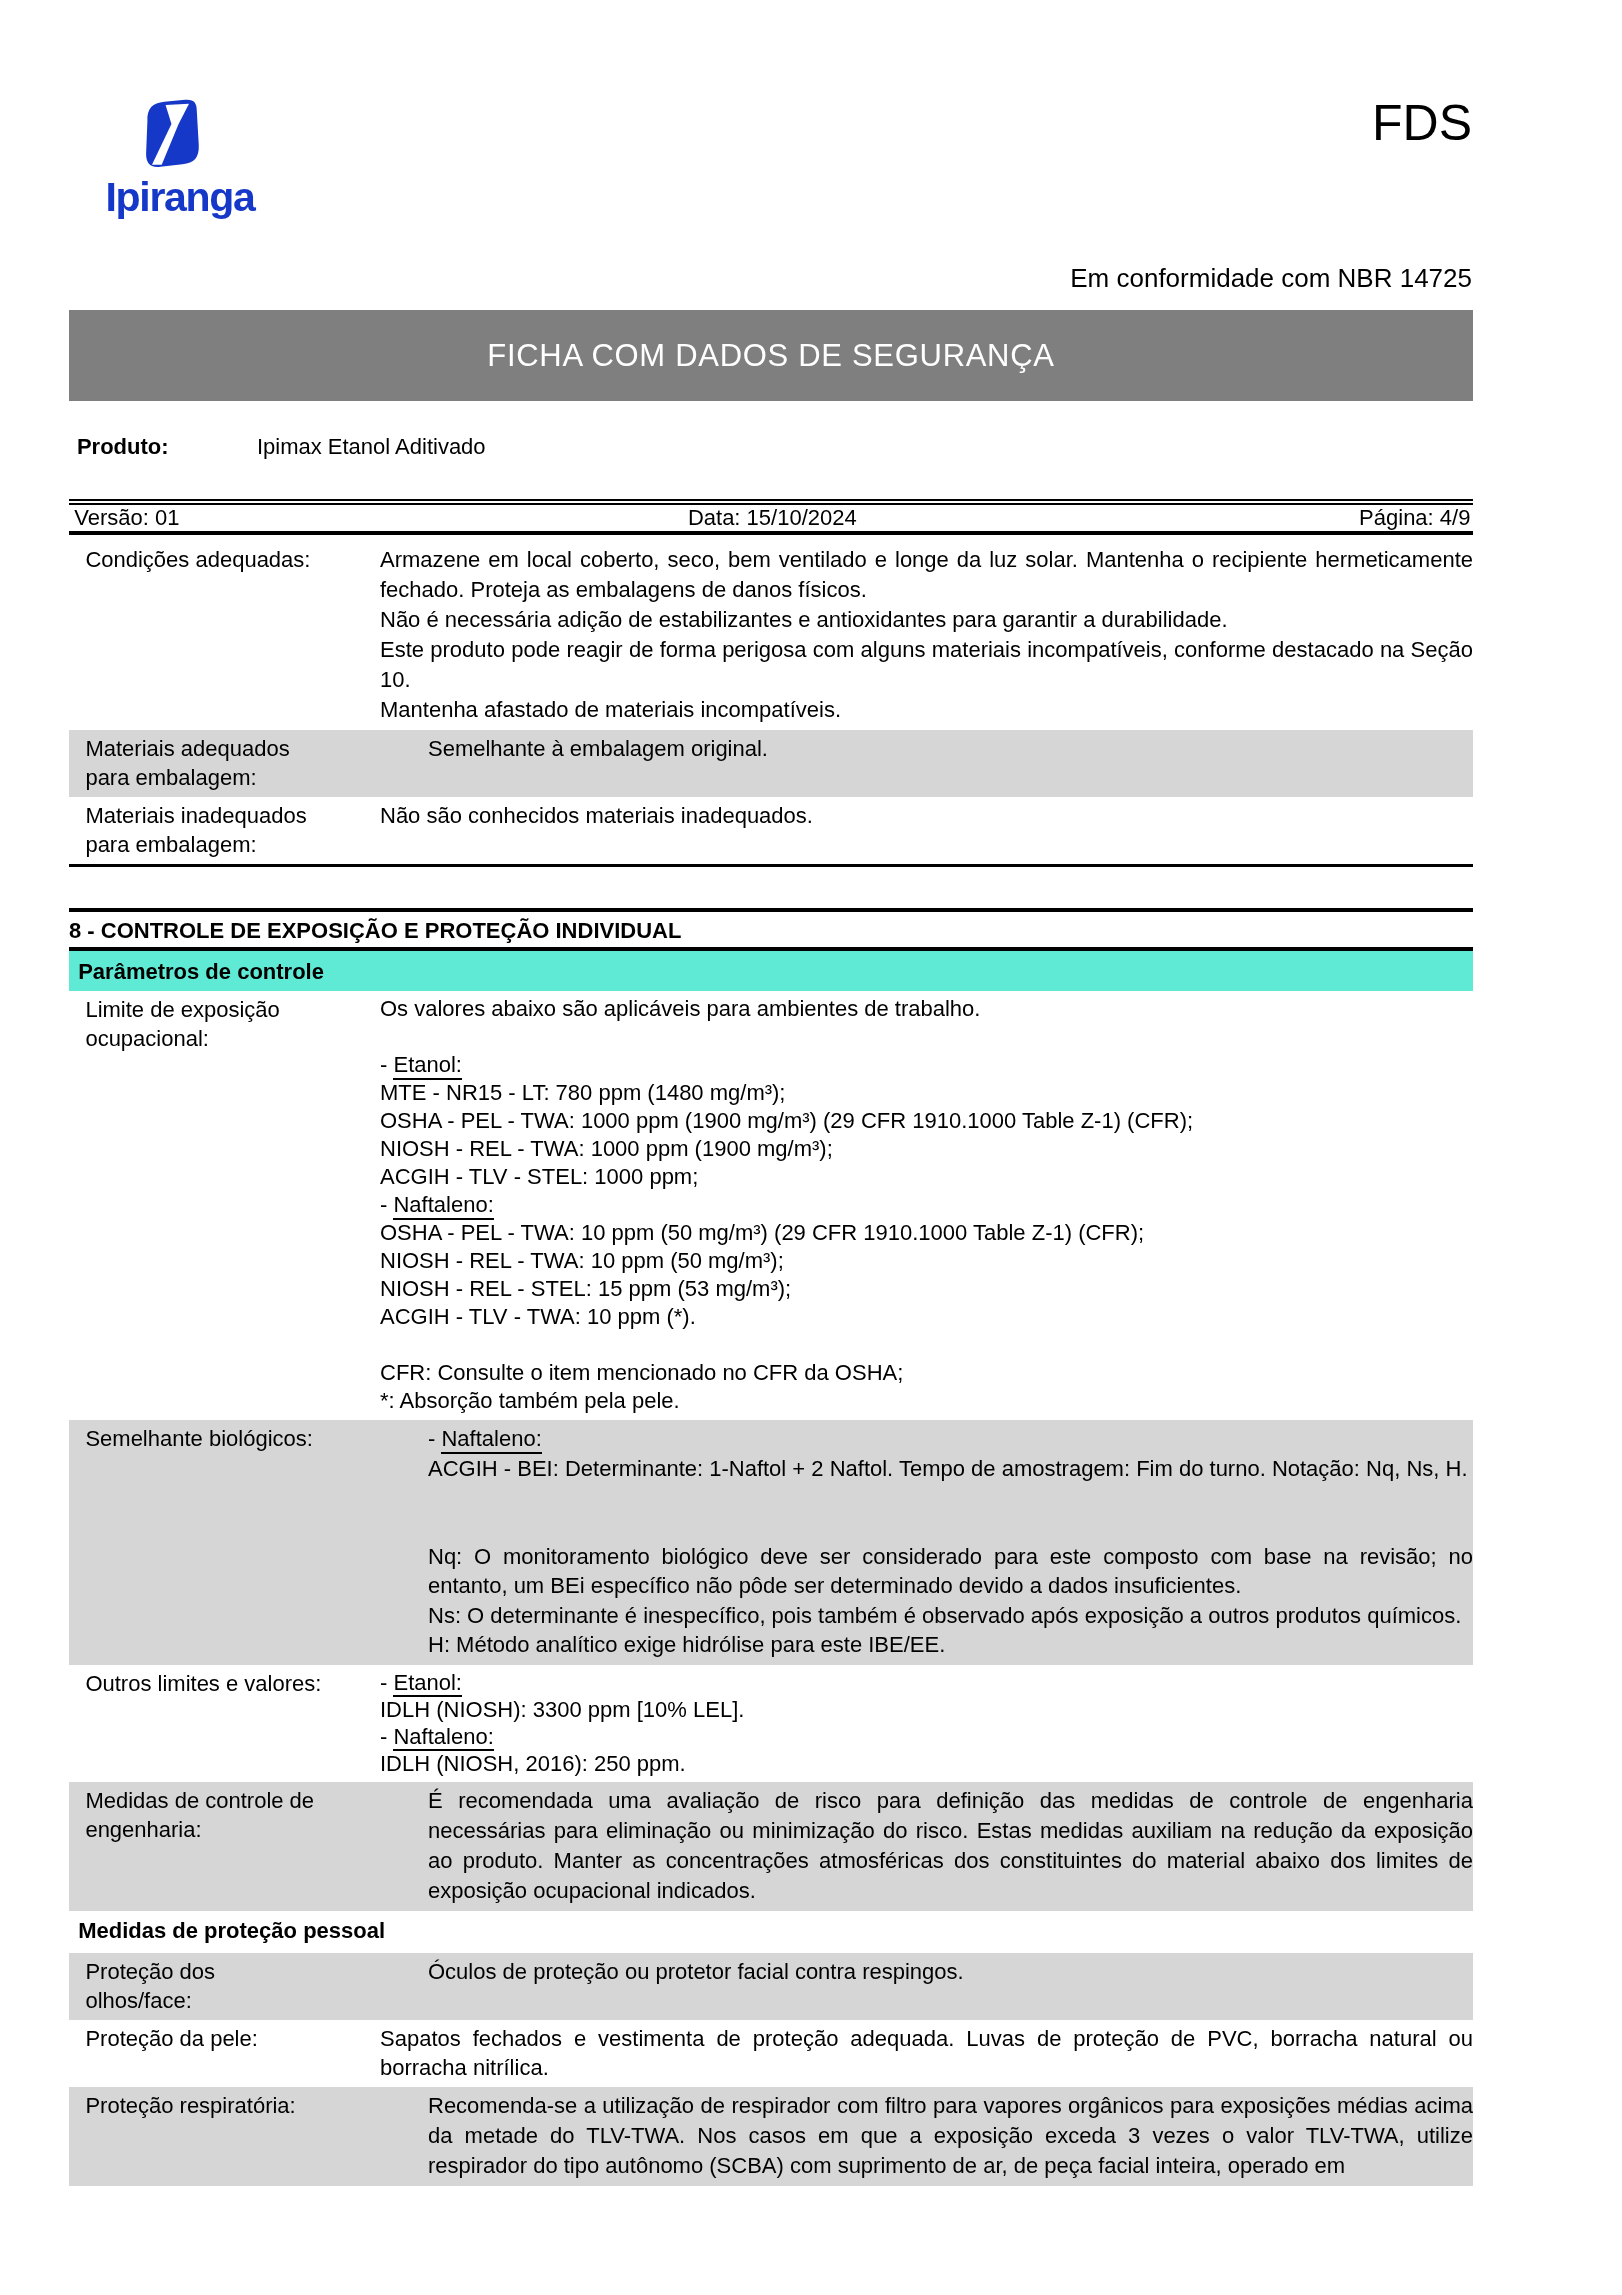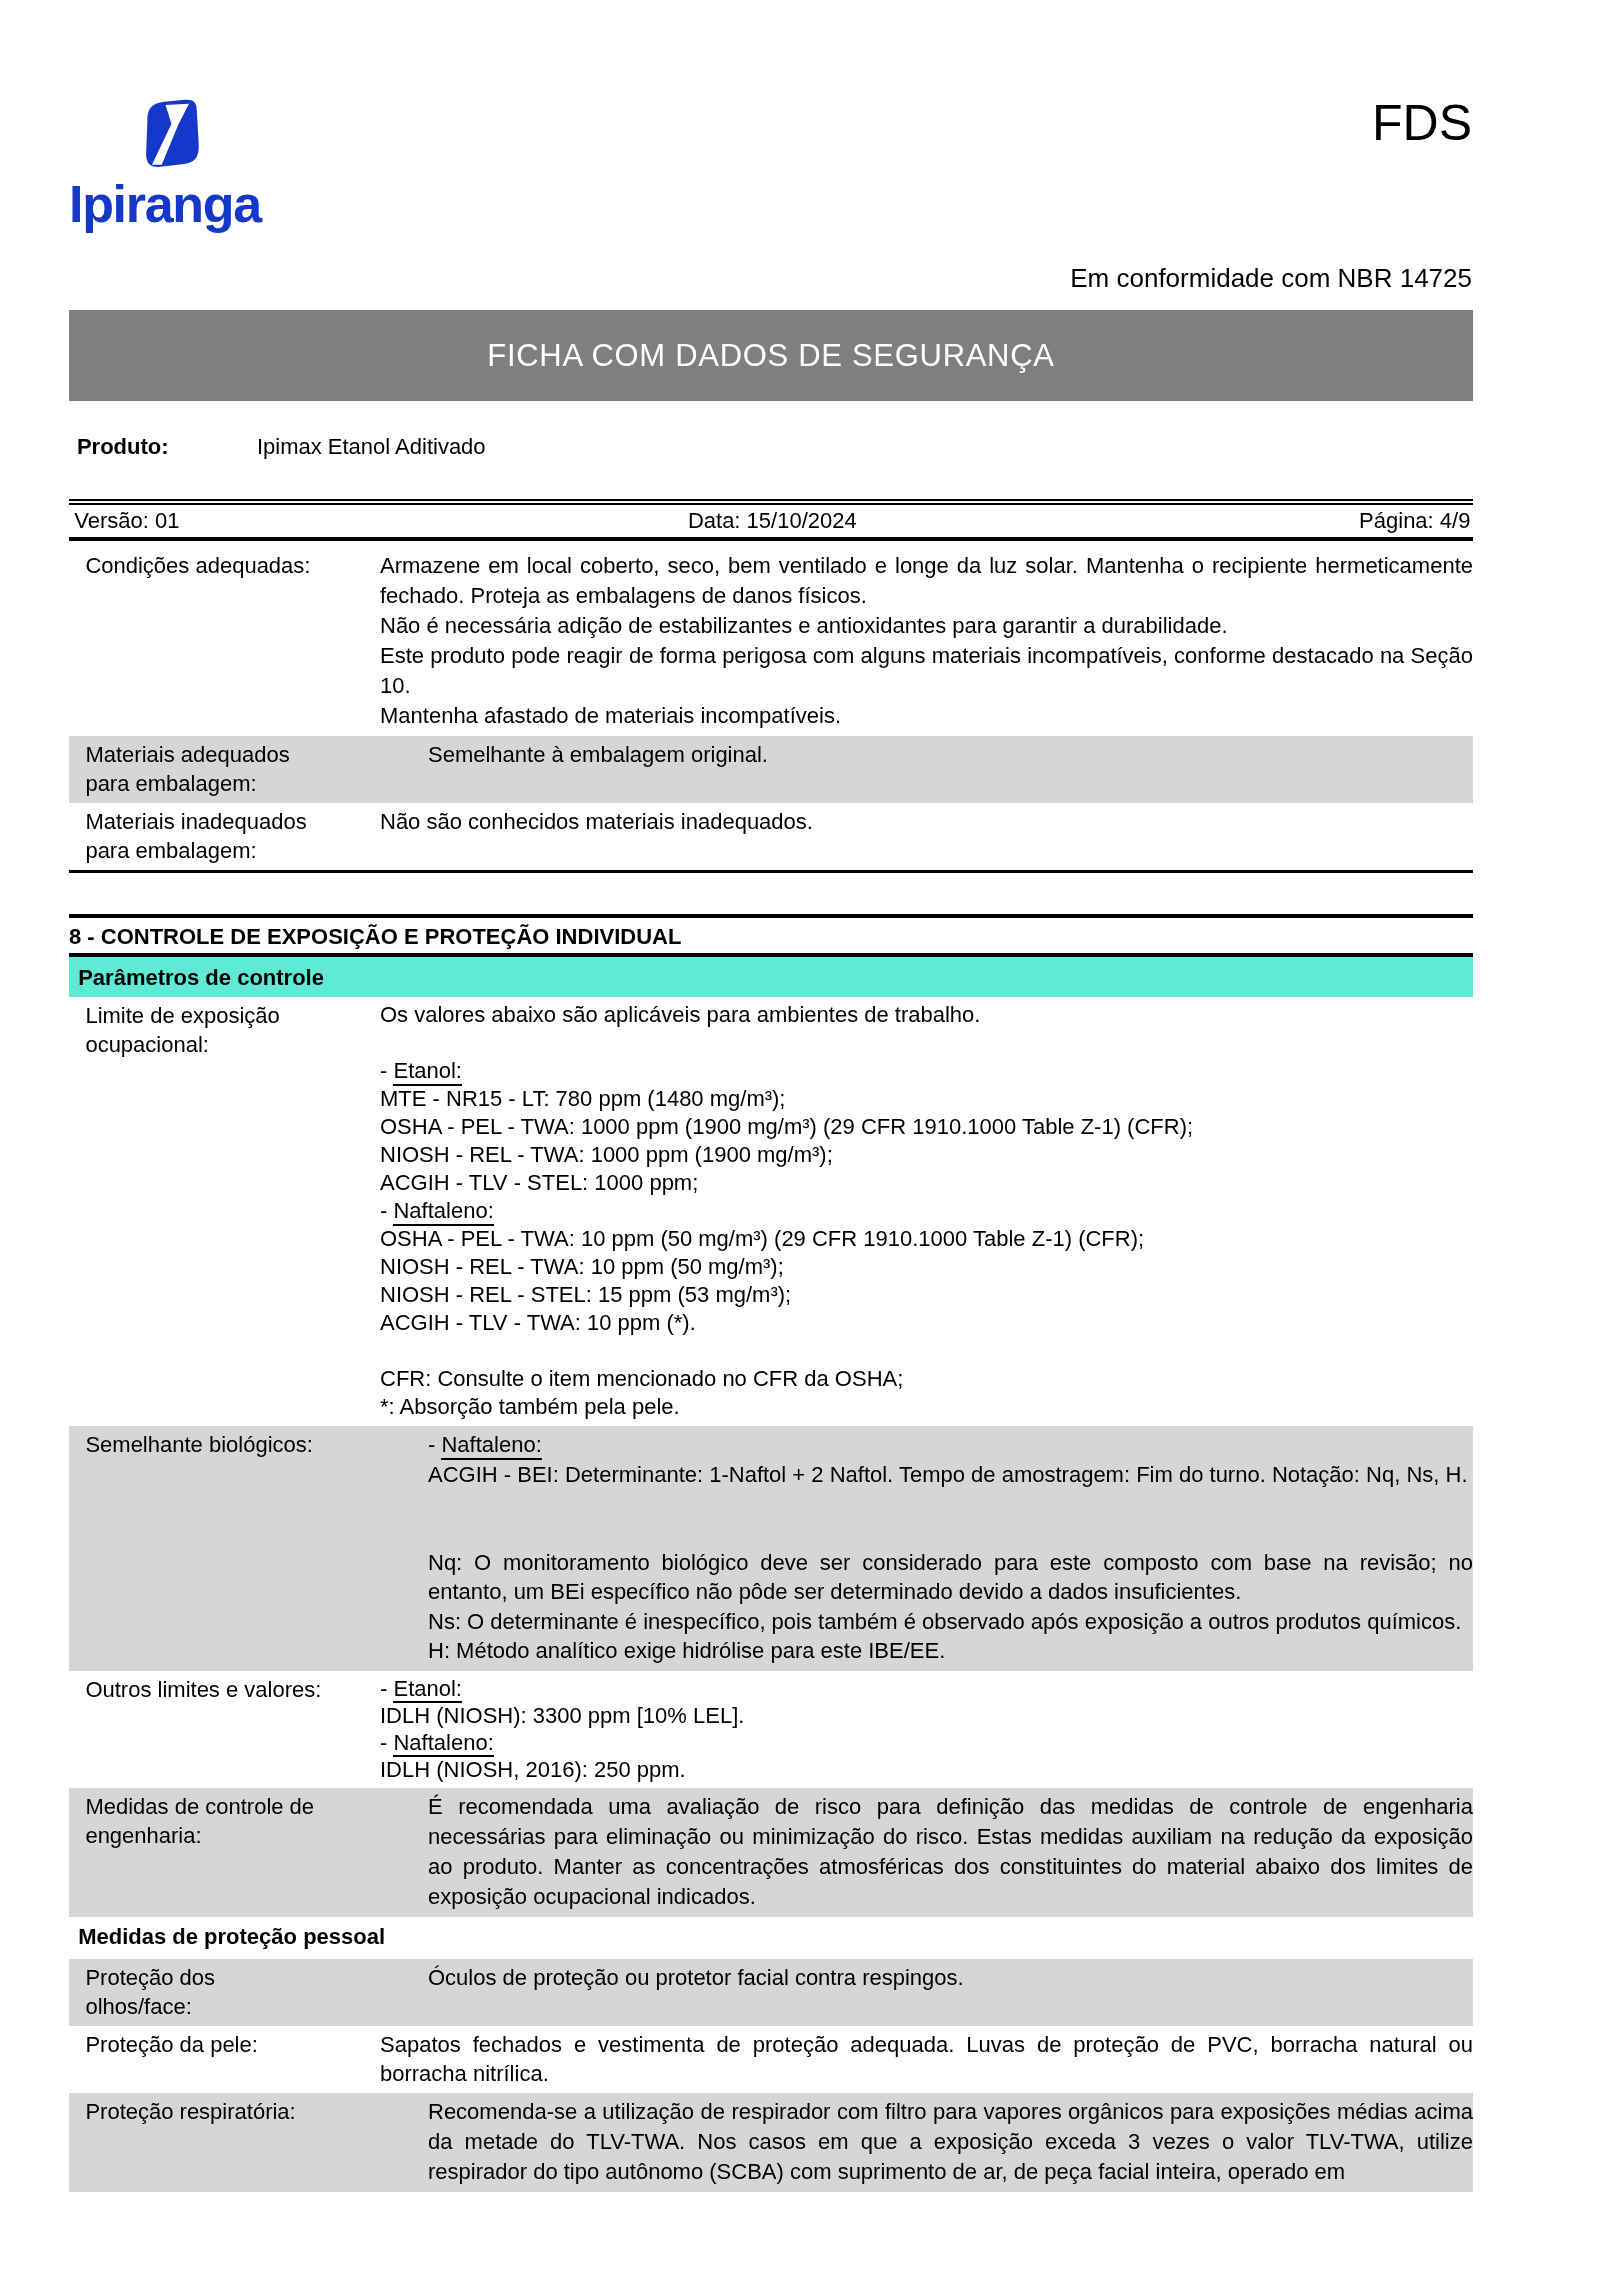--- a/index.html
+++ b/index.html
@@ -9,41 +9,41 @@
     background:#ffffff;
     font-family:"Liberation Sans", sans-serif;
     color:#000;
     font-size:22px;
     overflow:hidden;
   }
   
   .logo-icon{position:absolute;left:137px;top:97px;width:65px;height:72px;}
   .logo-word{
     position:absolute;left:69px;top:174px;width:222px;
-    font-size:52px;font-weight:bold;letter-spacing:-1.3px;
-    color:#1638c8;text-align:left;
+    font-size:41px;font-weight:bold;letter-spacing:-1.3px;
+    color:#1638c8;text-align:center;
   }
   .fds{
     position:absolute;right:150px;top:96px;
     font-size:50px;line-height:55px;font-weight:400;
   }
   .conformity{
     position:absolute;right:150px;top:263px;
     font-size:26px;line-height:31px;
   }
   .content{position:absolute;left:69px;top:0;width:1404px;}
   .banner{
     margin-top:310px;height:91px;background:#7f7f7f;
     display:flex;align-items:center;justify-content:center;
   }
   .banner span{color:#ffffff;font-size:31px;letter-spacing:0.7px;}
   .product{margin-top:33px;height:30px;display:flex;align-items:baseline;}
   .product .plabel{width:180px;padding-left:7.9px;font-weight:bold;}
   .rule-dbl{margin-top:35px;height:2px;border-top:2px solid #000;border-bottom:2px solid #000;box-sizing:content-box;}
-  .meta-row{height:32px;display:flex;align-items:center;}
+  .meta-row{height:26px;display:flex;align-items:center;}
   .meta-row .m-left{flex:1;padding-left:5.2px;}
   .meta-row .m-center{flex:1;text-align:center;}
   .meta-row .m-right{flex:1;text-align:right;padding-right:2.6px;}
   .rule-thick{height:3.9px;background:#000;}
   .rule-5{height:3.3px;background:#000;}
   
   .trow{display:grid;grid-template-columns:311px 1fr;padding:3.9px 0 5.2px;}
   .trow.gray{background:#d6d6d6;gap:48px;}
   .lbl{padding-left:16.4px;white-space:pre-line;line-height:29px;align-self:start;}
   .val{line-height:29px;}

